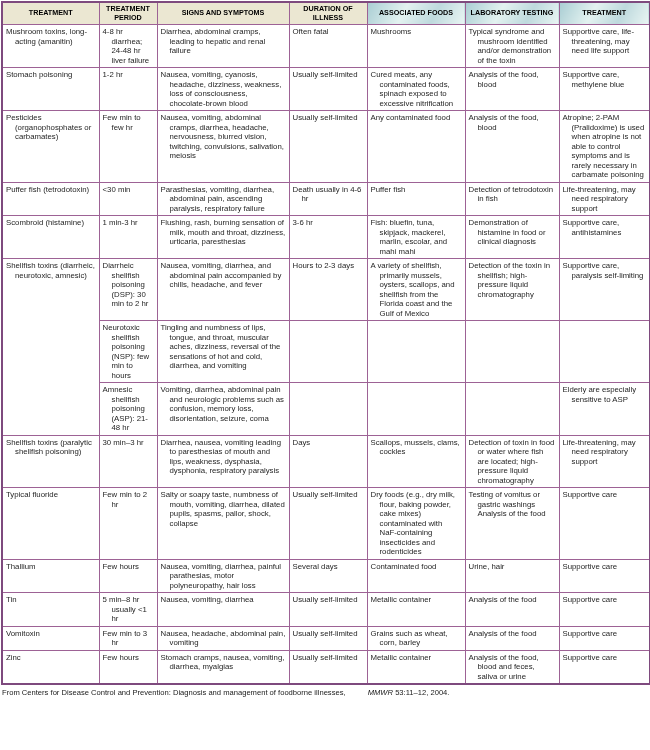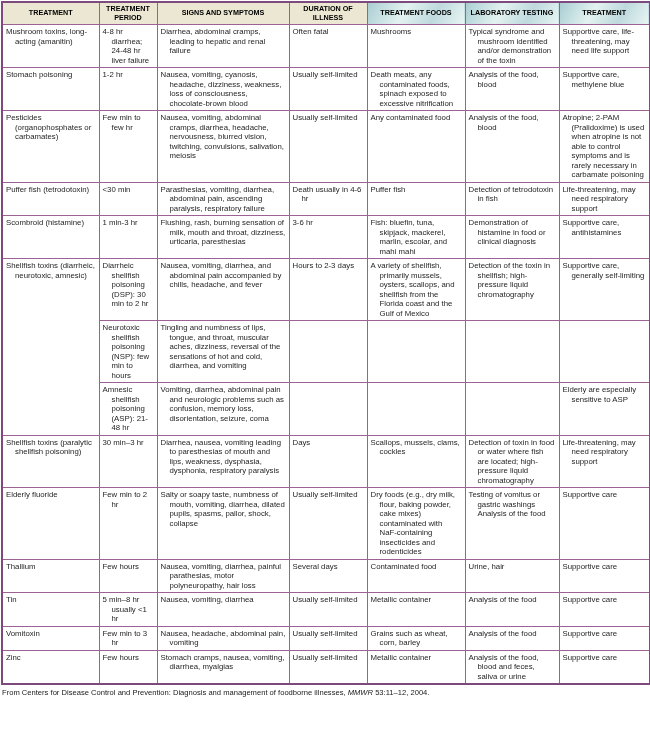--- a/index.html
+++ b/index.html
@@ -57,21 +57,21 @@
     text-indent: -9px;
     white-space: pre-line;
     min-height: 7px;
   }
   .src-note {
     font-size: 7.6px;
     line-height: 1.3;
     padding: 3px 1px 0 1px;
     color: #1a1a1a;
   }
-  .src-note .journal { font-style: italic; }
+  .src-note .journal { font-style: italic; margin-left: 20px; }
 </style>
 </head>
 <body>
 
 <div class="page">
   <table class="ref-table">
     <colgroup>
       <col style="width:97px">
       <col style="width:58px">
       <col style="width:132px">
@@ -79,21 +79,21 @@
       <col style="width:98px">
       <col style="width:94px">
       <col style="width:91px">
     </colgroup>
     <thead>
       <tr>
         <th class="beige">TREATMENT</th>
         <th class="beige">TREATMENT PERIOD</th>
         <th class="beige">SIGNS AND SYMPTOMS</th>
         <th class="beige">DURATION OF ILLNESS</th>
-        <th class="blue">TREATMENT FOODS</th>
+        <th class="blue">ASSOCIATED FOODS</th>
         <th class="blue">LABORATORY TESTING</th>
         <th class="blue">TREATMENT</th>
       </tr>
     </thead>
     <tbody>
         <tr>
           <td>
             <div class="ht">Mushroom toxins, long-acting (amanitin)</div>
           </td>
           <td>
@@ -122,21 +122,21 @@
           <td>
             <div class="ht">1-2 hr</div>
           </td>
           <td>
             <div class="ht">Nausea, vomiting, cyanosis, headache, dizziness, weakness, loss of consciousness, chocolate-brown blood</div>
           </td>
           <td>
             <div class="ht">Usually self-limited</div>
           </td>
           <td>
-            <div class="ht">Death meats, any contaminated foods, spinach exposed to excessive nitrification</div>
+            <div class="ht">Cured meats, any contaminated foods, spinach exposed to excessive nitrification</div>
           </td>
           <td>
             <div class="ht">Analysis of the food, blood</div>
           </td>
           <td>
             <div class="ht">Supportive care, methylene blue</div>
           </td>
         </tr>
         <tr>
           <td>
@@ -220,21 +220,21 @@
           <td>
             <div class="ht">Hours to 2-3 days</div>
           </td>
           <td>
             <div class="ht">A variety of shellfish, primarily mussels, oysters, scallops, and shellfish from the Florida coast and the Gulf of Mexico</div>
           </td>
           <td>
             <div class="ht">Detection of the toxin in shellfish; high-pressure liquid chromatography</div>
           </td>
           <td>
-            <div class="ht">Supportive care, generally self-limiting</div>
+            <div class="ht">Supportive care, paralysis self-limiting</div>
           </td>
         </tr>
         <tr>
           <td>
             <div class="ht">Neurotoxic shellfish poisoning (NSP): few min to hours</div>
           </td>
           <td>
             <div class="ht">Tingling and numbness of lips, tongue, and throat, muscular aches, dizziness, reversal of the sensations of hot and cold, diarrhea, and vomiting</div>
           </td>
           <td>
@@ -288,21 +288,21 @@
           </td>
           <td>
             <div class="ht">Detection of toxin in food or water where fish are located; high-pressure liquid chromatography</div>
           </td>
           <td>
             <div class="ht">Life-threatening, may need respiratory support</div>
           </td>
         </tr>
         <tr>
           <td>
-            <div class="ht">Elderly fluoride</div>
+            <div class="ht">Typical fluoride</div>
           </td>
           <td>
             <div class="ht">Few min to 2 hr</div>
           </td>
           <td>
             <div class="ht">Salty or soapy taste, numbness of mouth, vomiting, diarrhea, dilated pupils, spasms, pallor, shock, collapse</div>
           </td>
           <td>
             <div class="ht">Usually self-limited</div>
           </td>

